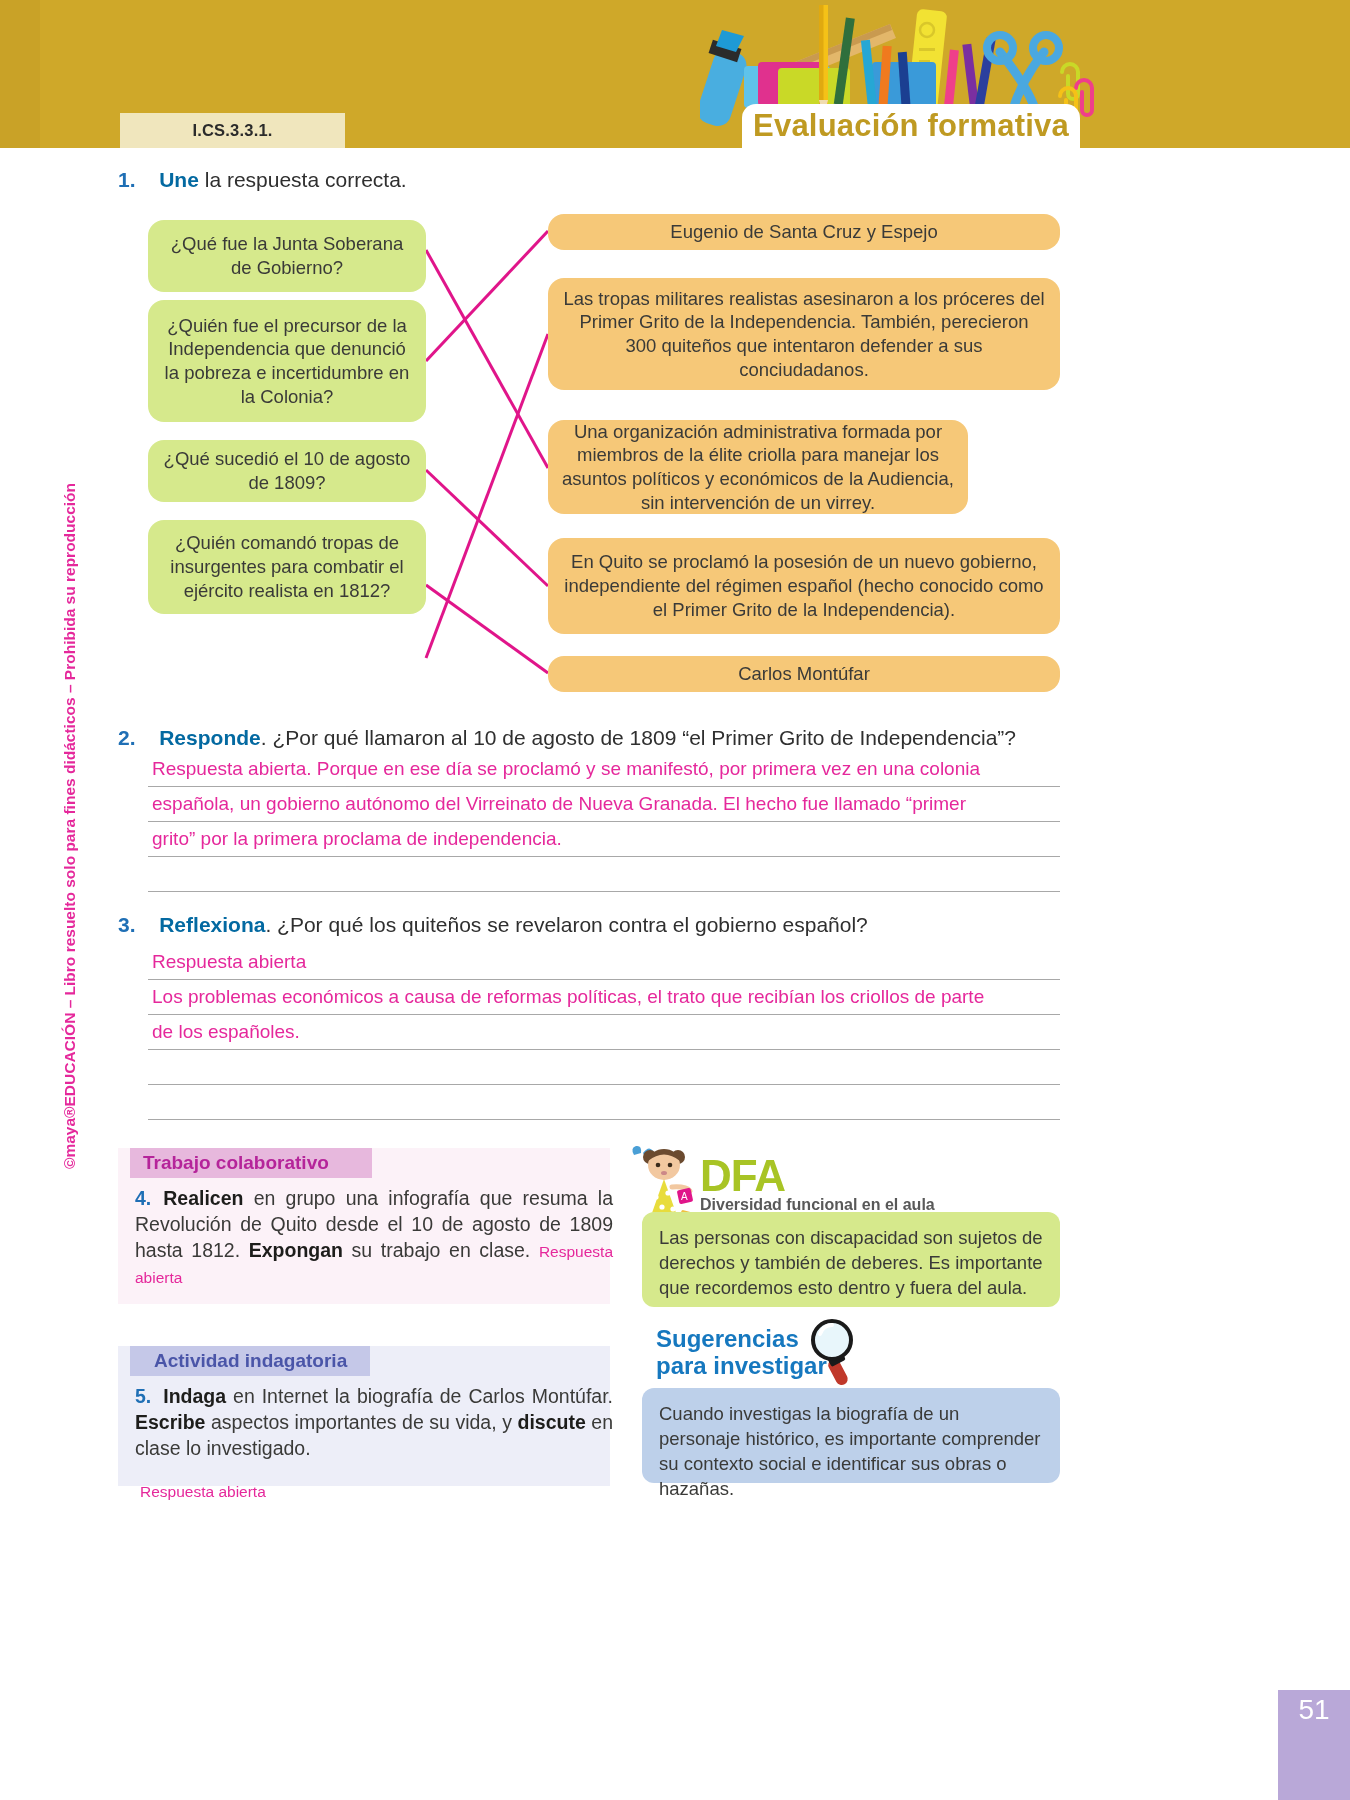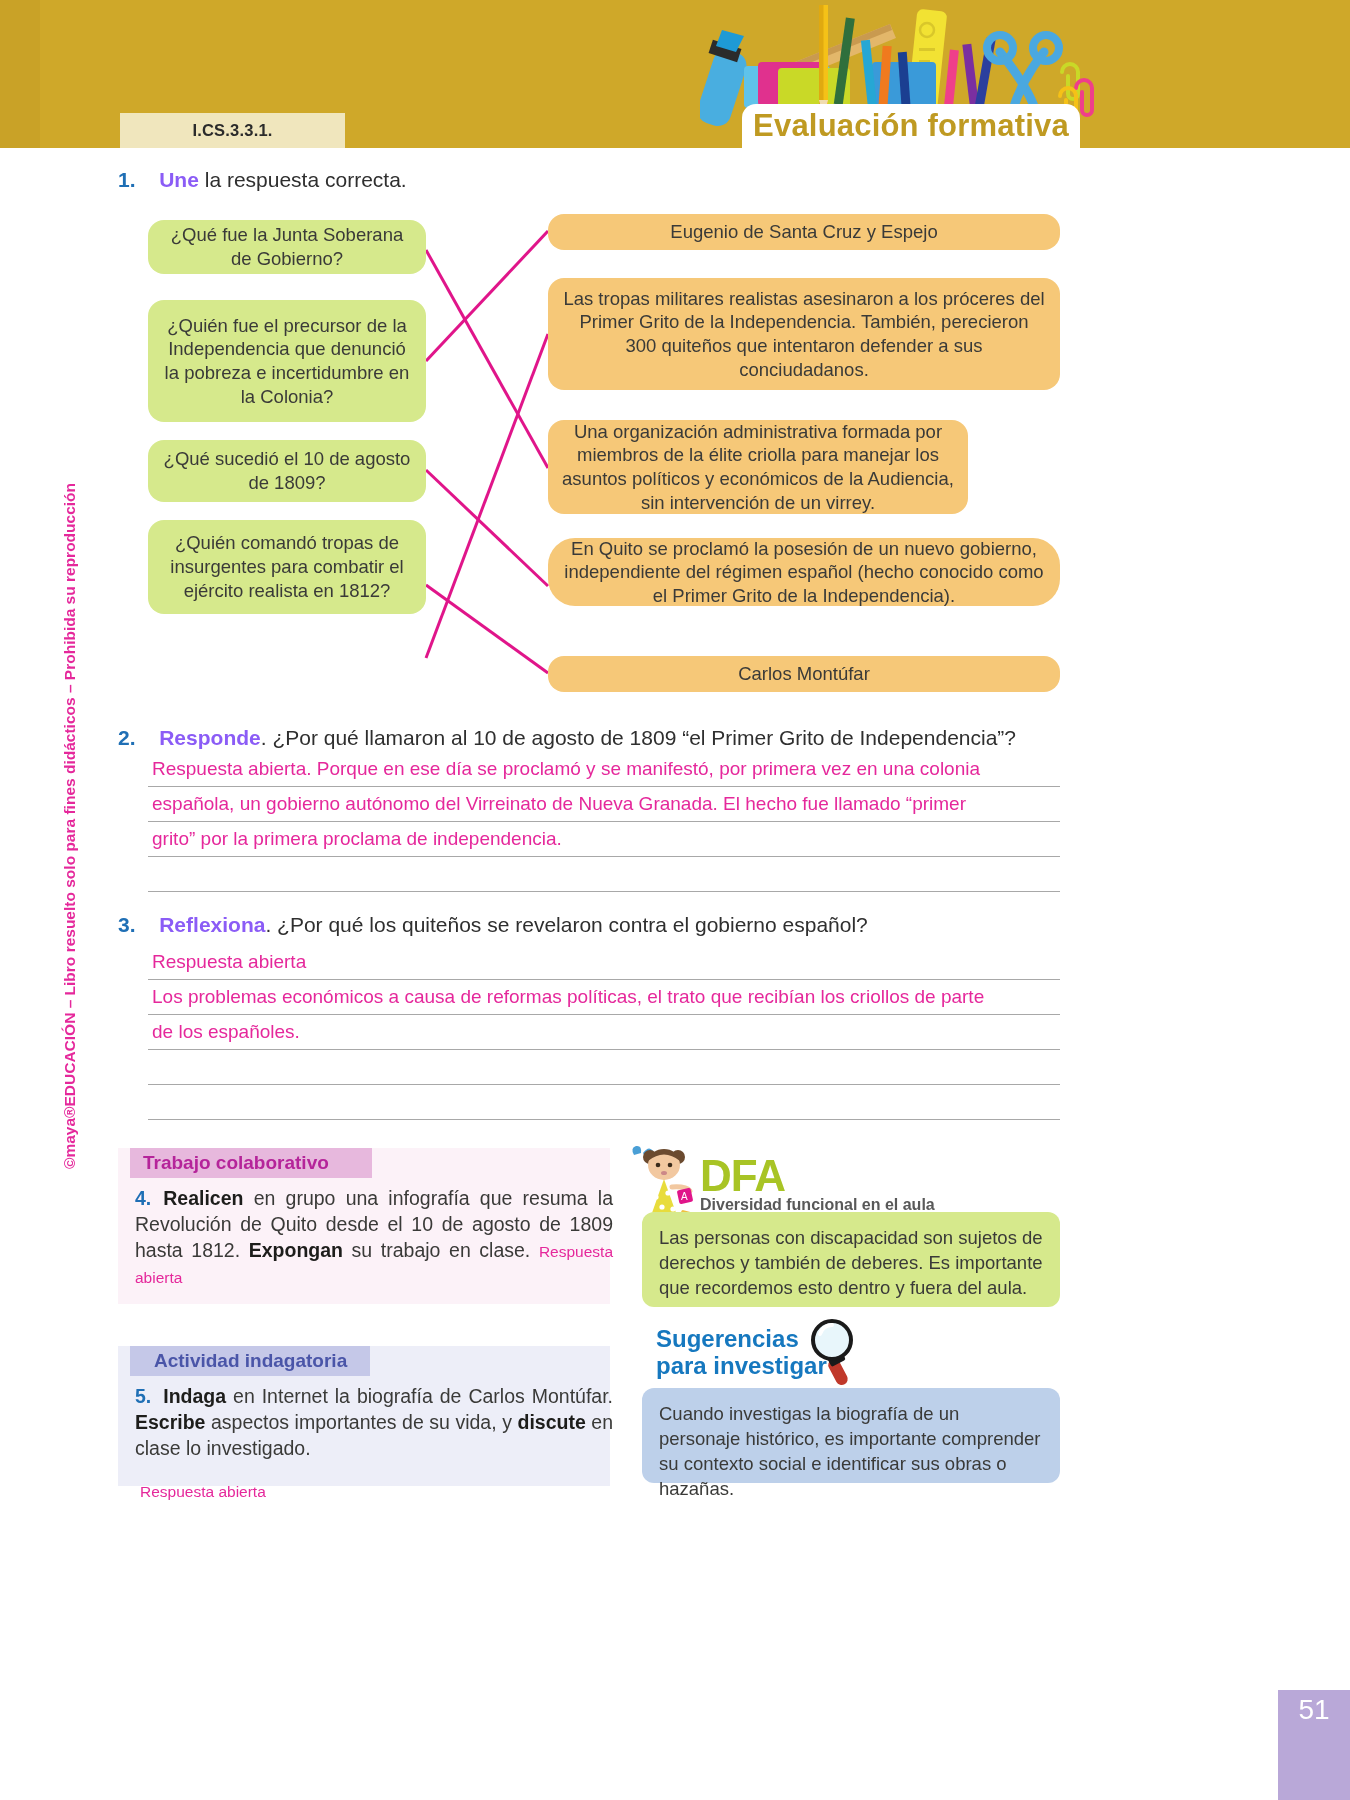--- a/index.html
+++ b/index.html
@@ -47,21 +47,21 @@
     text-align: left;
     font-size: 15.5px; font-weight: bold; color: #e5289b;
     white-space: nowrap;
   }
 
   
   .body-area { position:absolute; left:0; top:148px; width:1350px; height:1652px; }
 
   .q-row { position:absolute; font-size: 21px; color:#2f2f2f; }
   .q-num { color:#1f6fb5; font-weight:bold; }
-  .q-bold { font-weight:bold; color:#8b5cf6; }
+  .q-bold { font-weight:bold; color:#0369a1; }
 
   
   .mbox {
     position:absolute; border-radius: 16px;
     display:flex; align-items:center; justify-content:center;
     text-align:center; padding: 6px 14px;
     font-size: 18.5px; line-height: 1.28; color:#3a3a38;
   }
   .mbox.green { background:#d6e98c; }
   .mbox.orange { background:#f6c878; }
@@ -218,21 +218,21 @@
 
       <path d="M426,213 L548,83" stroke="#e0158a" stroke-width="3" fill="none"></path>
 
       <path d="M426,322 L548,438" stroke="#e0158a" stroke-width="3" fill="none"></path>
 
       <path d="M426,437 L548,525" stroke="#e0158a" stroke-width="3" fill="none"></path>
 
       <path d="M426,510 L548,186" stroke="#e0158a" stroke-width="3" fill="none"></path>
     </svg>
 
-    <div class="mbox green" style="left:148px; top:72px; width:278px; height:54px;">
+    <div class="mbox green" style="left:148px; top:72px; width:278px; height:72px;">
       <span>¿Qué fue la Junta Soberana de Gobierno?</span>
     </div>
     <div class="mbox green" style="left:148px; top:152px; width:278px; height:122px;">
       <span>¿Quién fue el precursor de la Independencia que denunció la pobreza e incertidumbre en la Colonia?</span>
     </div>
     <div class="mbox green" style="left:148px; top:292px; width:278px; height:62px;">
       <span>¿Qué sucedió el 10 de agosto de 1809?</span>
     </div>
     <div class="mbox green" style="left:148px; top:372px; width:278px; height:94px;">
       <span>¿Quién comandó tropas de insurgentes para combatir el ejército realista en 1812?</span>
@@ -240,21 +240,21 @@
 
     <div class="mbox orange" style="left:548px; top:66px; width:512px; height:36px;">
       <span>Eugenio de Santa Cruz y Espejo</span>
     </div>
     <div class="mbox orange" style="left:548px; top:130px; width:512px; height:112px;">
       <span>Las tropas militares realistas asesinaron a los próceres del Primer Grito de la Independencia. También, perecieron 300 quiteños que intentaron defender a sus conciudadanos.</span>
     </div>
     <div class="mbox orange" style="left:548px; top:272px; width:420px; height:94px;">
       <span>Una organización administrativa formada por miembros de la élite criolla para manejar los asuntos políticos y económicos de la Audiencia, sin intervención de un virrey.</span>
     </div>
-    <div class="mbox orange" style="left:548px; top:390px; width:512px; height:68px;border-radius:27px;">
+    <div class="mbox orange" style="left:548px; top:390px; width:512px; height:96px;">
       <span>En Quito se proclamó la posesión de un nuevo gobierno, independiente del régimen español (hecho conocido como el Primer Grito de la Independencia).</span>
     </div>
     <div class="mbox orange" style="left:548px; top:508px; width:512px; height:36px;">
       <span>Carlos Montúfar</span>
     </div>
 
     <div class="q-row" style="left:118px; top:578px;">
       <span class="q-num">2.</span>
       <span style="display:inline-block;width:12px;"></span>
       <span class="q-bold">Responde</span><span>. ¿Por qué llamaron al 10 de agosto de 1809 “el Primer Grito de Independencia”?</span>

